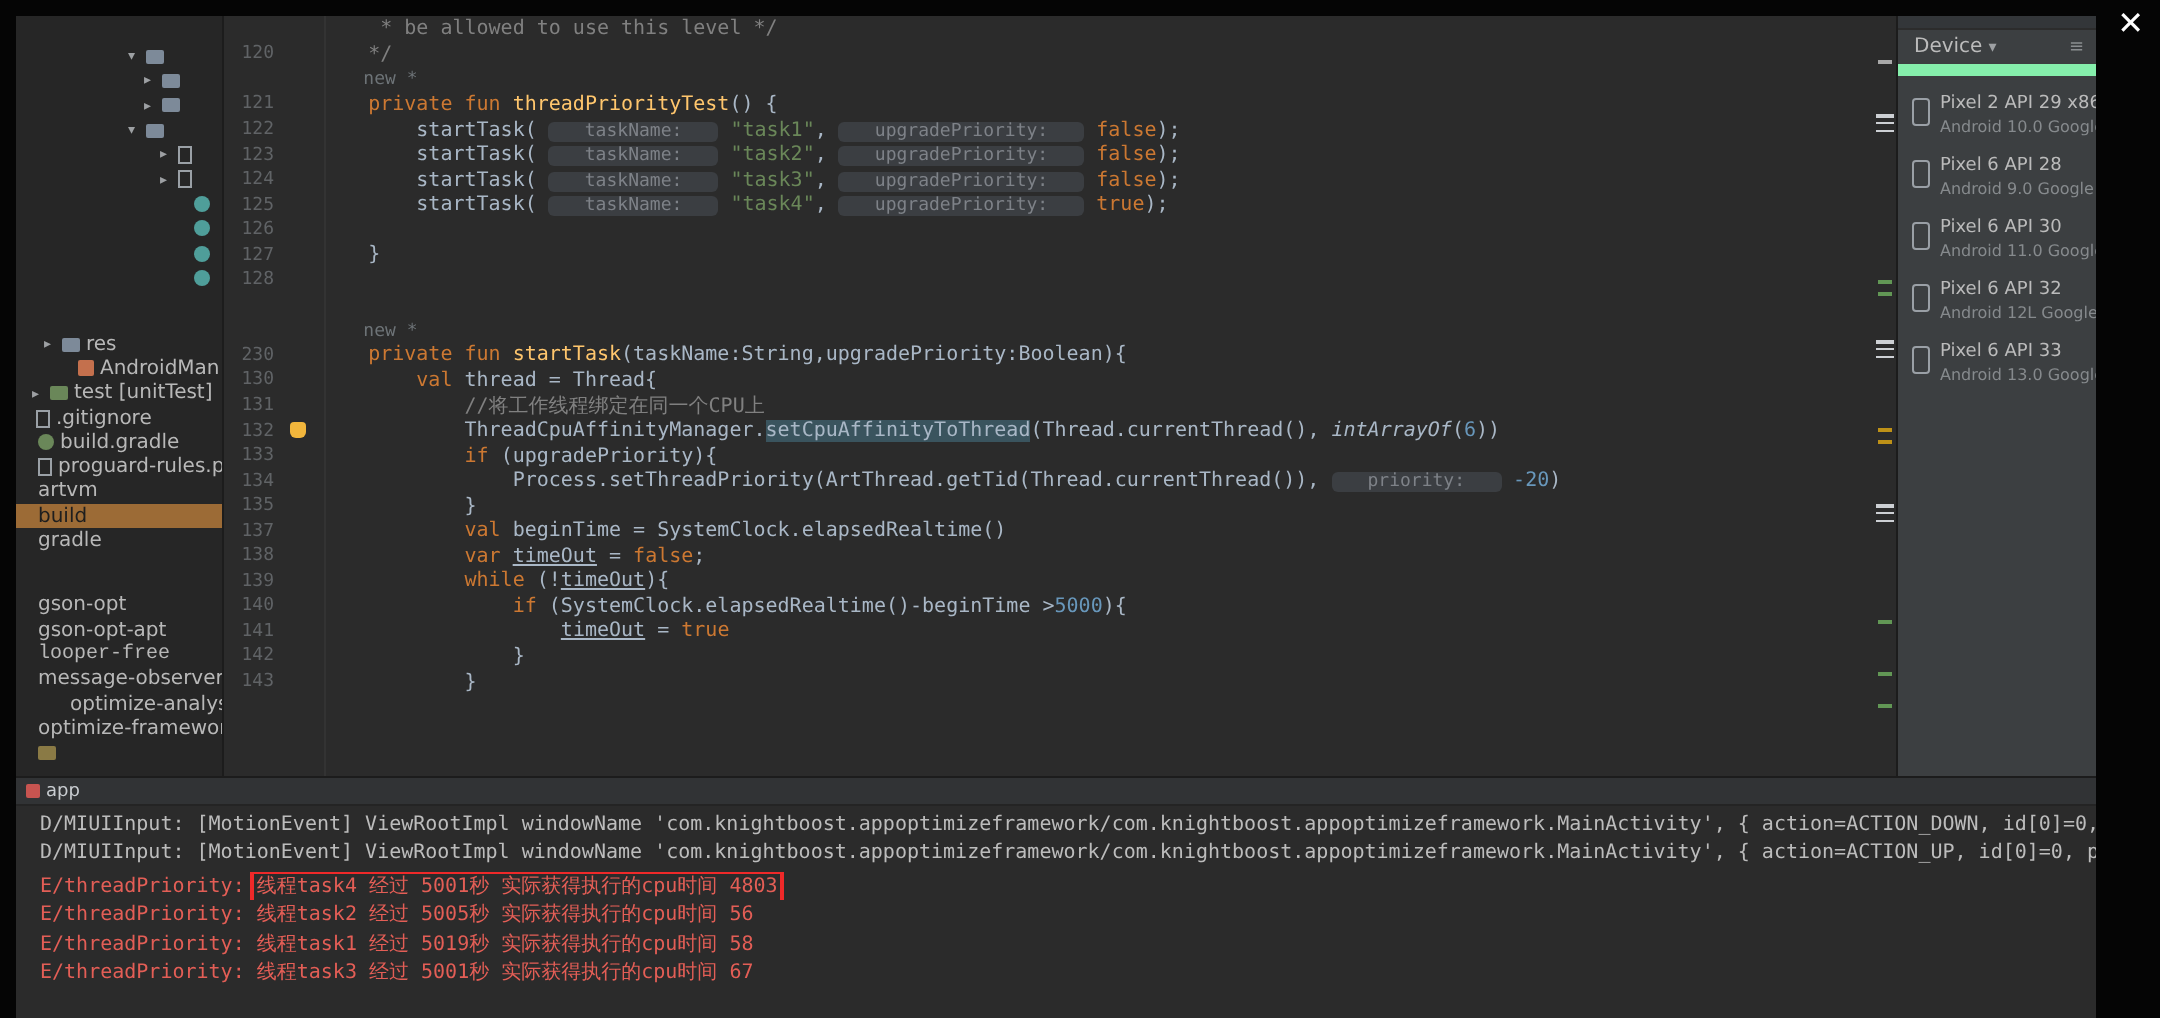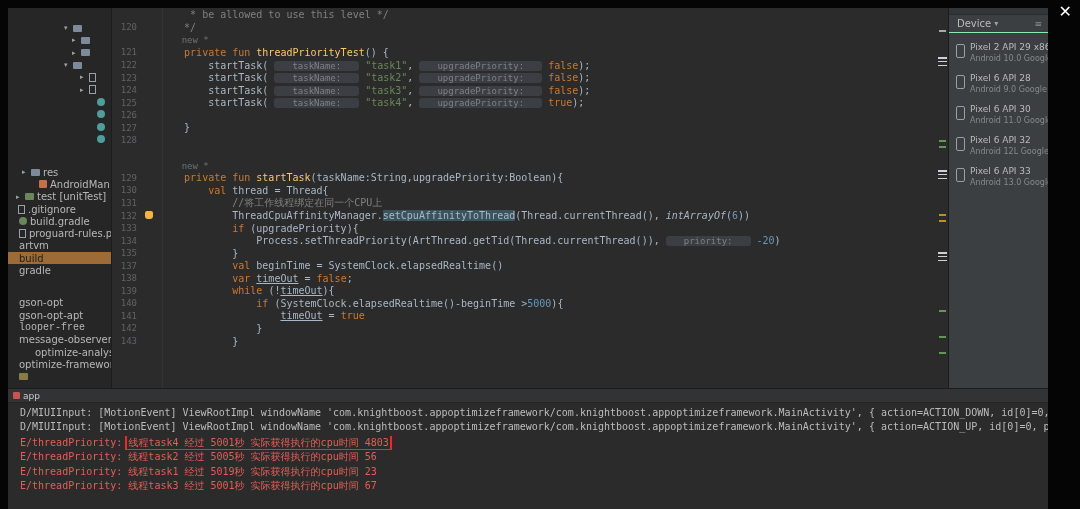--- a/index.html
+++ b/index.html
@@ -42,21 +42,21 @@
   .tok-ital{color:var(--text);font-style:italic}
   .tok-newhint{color:#6d7377;font-size:9px}
   
   .stripe{position:absolute;left:930px;top:0;width:10px;height:380px;background:var(--editor_bg)}
   .mark{position:absolute;left:1px;width:7px;height:2px}
   .bars{position:absolute;left:0;width:9px;height:9px;display:flex;flex-direction:column;justify-content:space-between}
   .bars i{height:1.5px;background:#cdd0d4;display:block}
   
   .device{position:absolute;left:940px;top:0;width:100px;height:380px;background:var(--panel_bg);border-left:1px solid var(--border);overflow:hidden}
   .device-strip{height:7px;background:#333639;border-bottom:1px solid #2c2c2c}
-  .device-header{display:flex;align-items:center;gap:3px;padding:3px 6px 3px 8px;color:#bbb;font-size:10px;border-bottom:1px solid #86efac}
+  .device-header{display:flex;align-items:center;gap:3px;padding:3px 6px 3px 8px;color:#bbb;font-size:10px;border-bottom:6px solid #86efac}
   .device-header .caret{font-size:8px;color:#9da0a3}
   .device-header .menu{margin-left:auto;color:#8a8d90;font-size:9px}
   #device-list{margin-top:6px}
   .dev-item{display:flex;gap:5px;padding:3px 2px 3px 7px;height:31px;align-items:flex-start}
   .dev-phone{width:9px;height:14px;border:1px solid #9aa0a6;border-radius:2px;margin-top:2px;flex:none}
   .dev-name{color:var(--device_name);font-size:9px;white-space:nowrap;overflow:hidden}
   .dev-sub{color:#868a8d;font-size:8px;white-space:nowrap;overflow:hidden;margin-top:2px}
   
   .log{position:absolute;left:0;top:380px;width:1040px;height:121px;background:var(--editor_bg);border-top:1px solid var(--border);overflow:hidden}
   .log-header{height:14px;background:var(--header_bg);display:flex;align-items:center;padding:0 5px;border-bottom:1px solid #242424}
@@ -268,21 +268,21 @@
           <span class="gut"></span>
           <span class="gic"></span>
           <span class="ctext"></span>
         </div>
         <div class="crow">
           <span class="gut"></span>
           <span class="gic"></span>
           <span class="ctext"><span class="tok-newhint">    new *</span></span>
         </div>
         <div class="crow">
-          <span class="gut">129</span>
+          <span class="gut">230</span>
           <span class="gic"></span>
           <span class="ctext"><span class="tok-kw">    private fun </span><span class="tok-fn">startTask</span><span class="tok-pln">(taskName:String,upgradePriority:Boolean){</span></span>
         </div>
         <div class="crow">
           <span class="gut">130</span>
           <span class="gic"></span>
           <span class="ctext"><span class="tok-kw">        val </span><span class="tok-pln">thread = Thread{</span></span>
         </div>
         <div class="crow">
           <span class="gut">131</span>
@@ -426,20 +426,20 @@
       <span class="app-tab">
         <span class="app-ic"></span>
         <span>app</span>
       </span>
     </div>
     <div id="log-lines">
         <div class="ll ll-d">D/MIUIInput: [MotionEvent] ViewRootImpl windowName 'com.knightboost.appoptimizeframework/com.knightboost.appoptimizeframework.MainActivity', { action=ACTION_DOWN, id[0]=0, pointerCount=1, eventTime=2150</div>
         <div class="ll ll-d">D/MIUIInput: [MotionEvent] ViewRootImpl windowName 'com.knightboost.appoptimizeframework/com.knightboost.appoptimizeframework.MainActivity', { action=ACTION_UP, id[0]=0, pointerCount=1, eventTime=21504</div>
         <div class="ll ll-e"><span>E/threadPriority: </span><span class="boxed">线程task4 经过 5001秒 实际获得执行的cpu时间 4803</span></div>
         <div class="ll ll-e">E/threadPriority: 线程task2 经过 5005秒 实际获得执行的cpu时间 56</div>
-        <div class="ll ll-e">E/threadPriority: 线程task1 经过 5019秒 实际获得执行的cpu时间 23</div>
+        <div class="ll ll-e">E/threadPriority: 线程task1 经过 5019秒 实际获得执行的cpu时间 58</div>
         <div class="ll ll-e">E/threadPriority: 线程task3 经过 5001秒 实际获得执行的cpu时间 67</div>
       </div>
   </div>
 
 </div>
 
 <div class="close">✕</div>
 
 </body></html>

